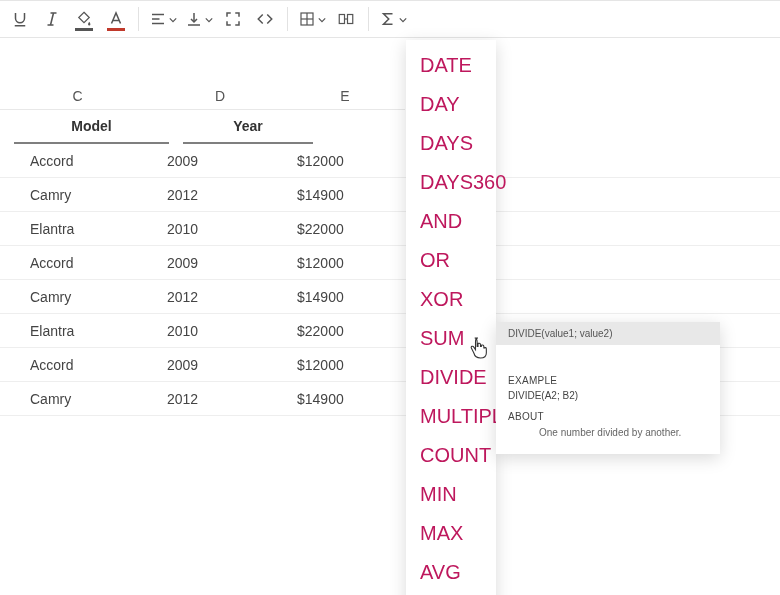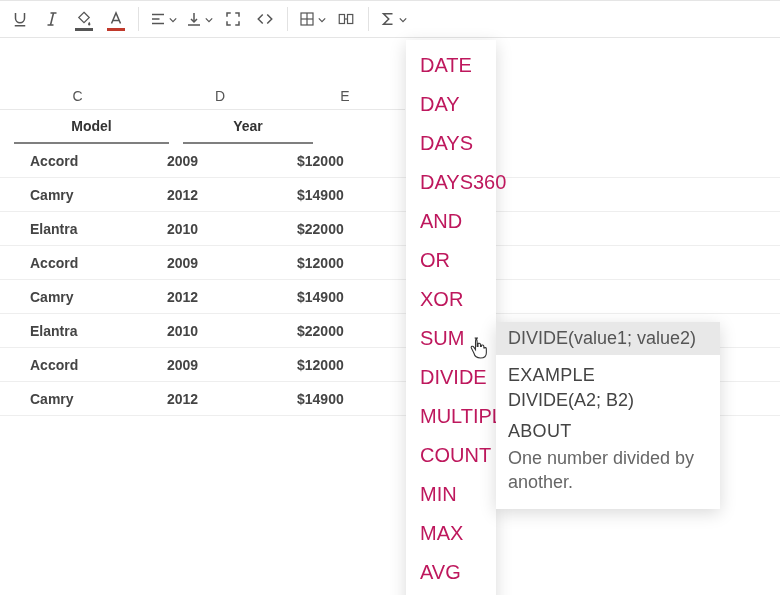--- a/index.html
+++ b/index.html
@@ -53,21 +53,21 @@
   }
   .th-row { display:flex; }
   .th {
     display:flex; align-items:center; justify-content:center;
     height: 34px;
     font-weight: 700;
     color: #333;
     border-bottom: 2px solid #7f7f7f;
     margin-left: 14px;
   }
-  .row { display:flex; height: 34px; border-bottom: 1px solid #eee; font-weight: bold; }
+  .row { display:flex; height: 34px; border-bottom: 1px solid #eee; }
   .cell { display:flex; align-items:center; padding: 0 12px; color:#444; }
   .col-c { width: 155px; padding-left: 30px; }
   .col-d { width: 130px; }
   .col-e { width: 120px; }
   .th.col-c, .colhead.col-c { padding-left: 0; }
   .dropdown {
     position: absolute;
     top: 40px; left: 406px;
     width: 90px;
     background: #fff;
@@ -84,31 +84,31 @@
     position: relative;
   }
   .ditem.hovered {  }
   .tooltip {
     position: absolute;
     top: 322px; left: 496px;
     width: 224px;
     background: #fff;
     box-shadow: 0 4px 16px rgba(0,0,0,0.15);
     z-index: 11;
-    font-size: 18px;
+    font-size: 10px;
   }
   .tooltip .sig {
     background: #e8e8e8;
     padding: 6px 12px;
     color: #555;
   }
-  .tooltip .body { padding: 8px 12px 14px; }
+  .tooltip .body { padding: 28px 12px 14px; }
   .tooltip .lbl { color:#444; margin: 2px 0 4px; letter-spacing: 0.3px; }
   .tooltip .example { color:#444; margin-bottom: 10px; }
-  .tooltip .about { color:#666; line-height: 1.35; }
+  .tooltip .about { color:#666; line-height: 1.35; margin-left: 31px; }
   .cursor {
     position: absolute;
     top: 336px; left: 468px;
     z-index: 20;
   }
   .cursor svg { width: 20px; height: 24px; }
   .underline-accent {
     position: absolute; bottom: 4px; left: 7px; width: 18px; height: 3px;
   }
 </style>

